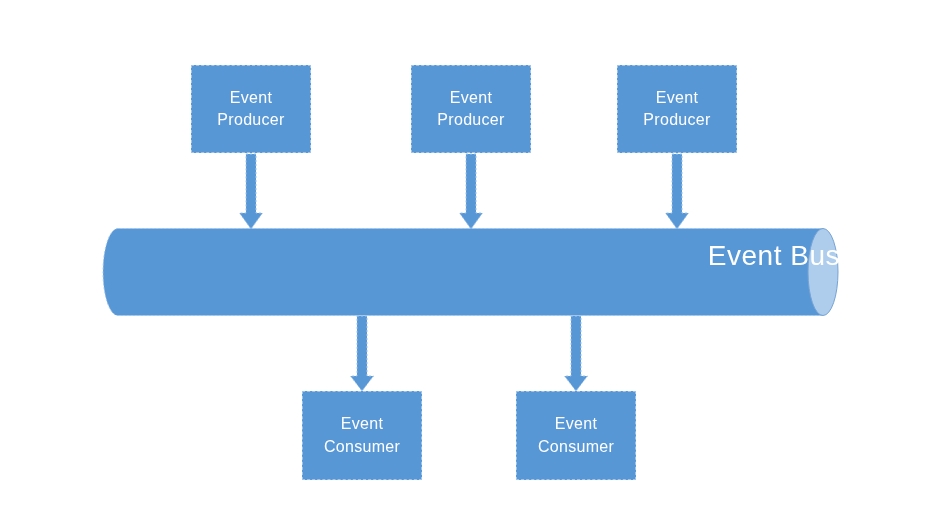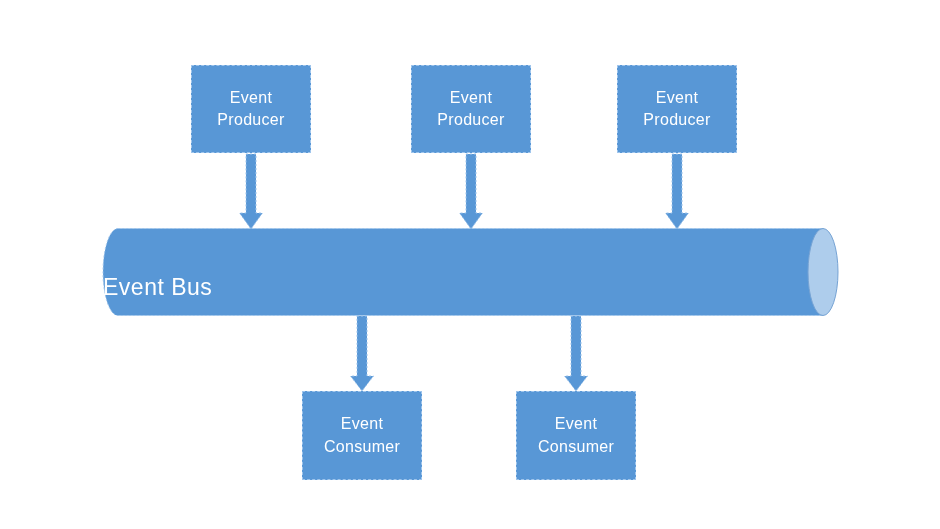--- a/index.html
+++ b/index.html
@@ -42,25 +42,25 @@
   .producer { top: 65px; }
   .consumer { top: 391px; height: 89px; }
   .p1 { left: 191px; }
   .p2 { left: 411px; }
   .p3 { left: 617px; }
   .c1 { left: 302px; }
   .c2 { left: 516px; }
   .bus-label {
     position: absolute;
     left: 103px;
-    top: 271px;
+    top: 240px;
     width: 737px;
-    text-align: left;
+    text-align: right;
     color: #ffffff;
-    font-size: 23px;
+    font-size: 28px;
     line-height: 32px;
     letter-spacing: 0.5px;
     pointer-events: none;
   }
   .shape-outline {
     stroke: #9FC5EC;
     stroke-width: 1;
     stroke-dasharray: 2 2;
   }
   .cap-outline {

